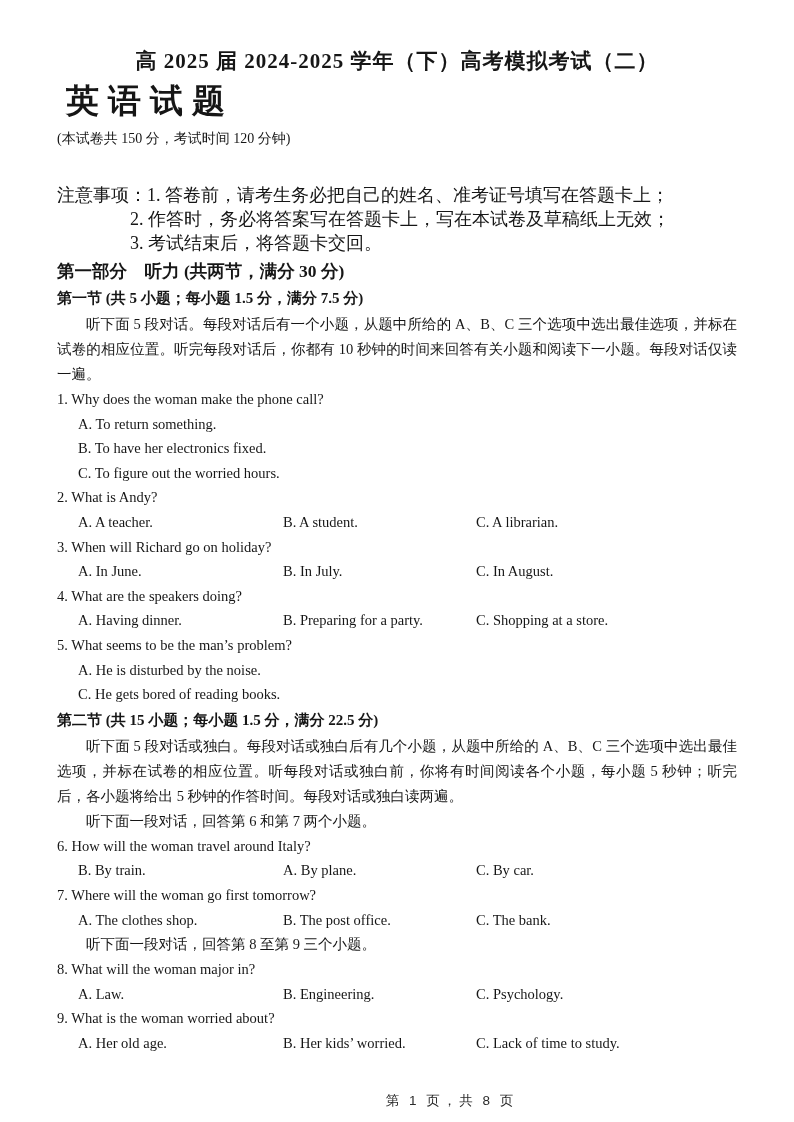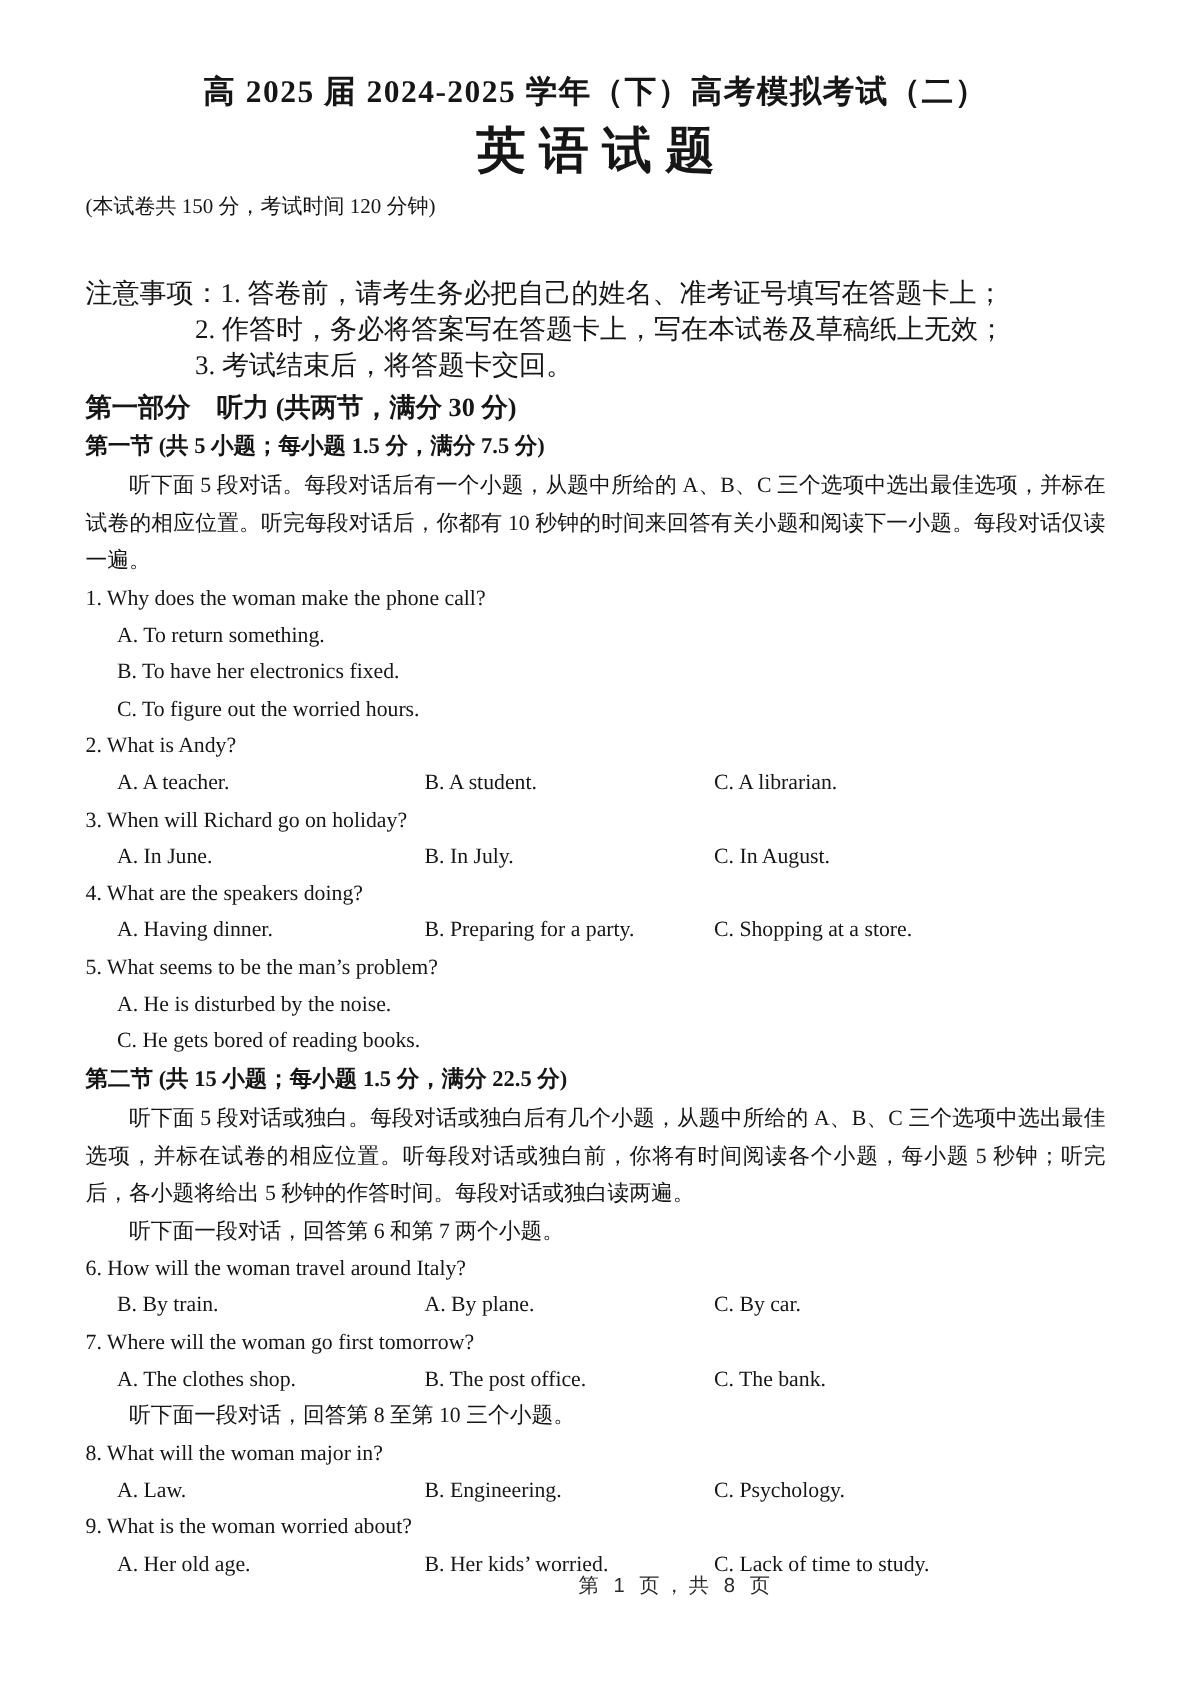--- a/index.html
+++ b/index.html
@@ -19,21 +19,21 @@
   .title1 {
     margin-top: 48px;
     text-align: center;
     font-size: 21px;
     font-weight: bold;
     line-height: 27px;
     letter-spacing: 1px;
   }
   .title2 {
     margin-top: 5px;
-    text-align: center;
+    text-align: left;
     font-size: 33px;
     font-weight: bold;
     letter-spacing: 9px;
     text-indent: 9px;
     line-height: 42px;
   }
   .subtitle {
     margin-top: 7px;
     text-align: left;
     font-size: 14px;
@@ -72,21 +72,21 @@
     padding-left: 21px;
   }
   .hint {
     font-size: 14.5px;
     font-weight: normal;
     line-height: 25px;
     padding-left: 2em;
   }
   .footer {
     position: absolute;
-    top: 1048px; left: 0;
+    top: 1092px; left: 0;
     width: 100%;
     box-sizing: border-box;
     padding-left: 108px;
     text-align: center;
     font-size: 13.5px;
     letter-spacing: 3px;
     color: #2a2a2a;
     font-family: "Liberation Sans", "DejaVu Sans", sans-serif;
   }
 </style>
@@ -168,21 +168,21 @@
 
   <div class="q">
     <div class="q-text">7. Where will the woman go first tomorrow?</div>
     <div class="opt-row">
       <span>A. The clothes shop.</span>
       <span>B. The post office.</span>
       <span>C. The bank.</span>
     </div>
   </div>
 
-  <div class="hint">听下面一段对话，回答第 8 至第 10 三个小题。</div>
+  <div class="hint">听下面一段对话，回答第 8 至第 9 三个小题。</div>
 
   <div class="q">
     <div class="q-text">8. What will the woman major in?</div>
     <div class="opt-row">
       <span>A. Law.</span>
       <span>B. Engineering.</span>
       <span>C. Psychology.</span>
     </div>
   </div>
 

